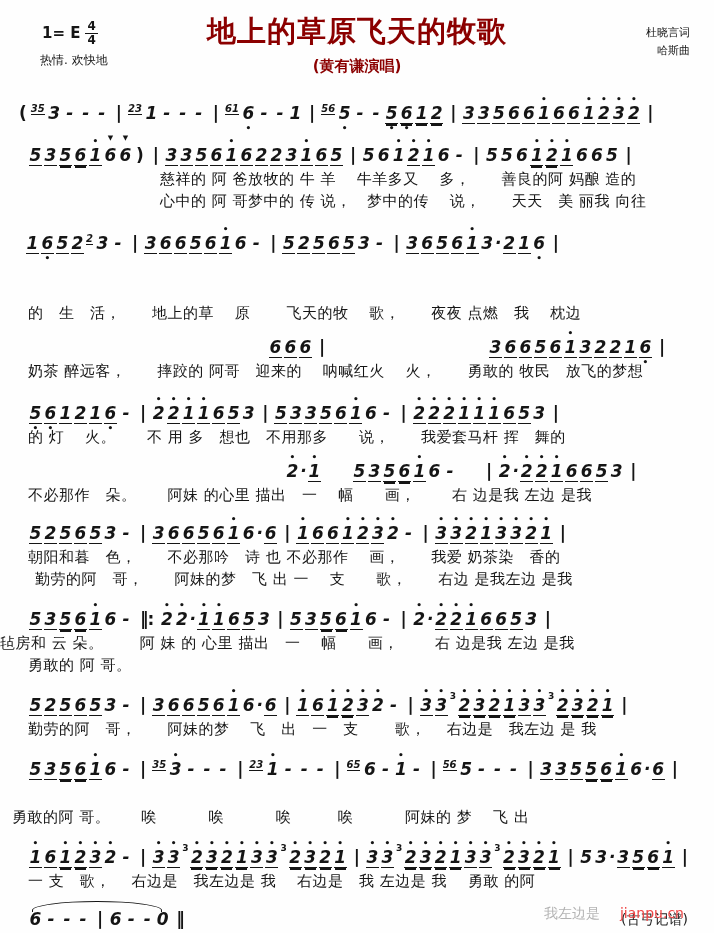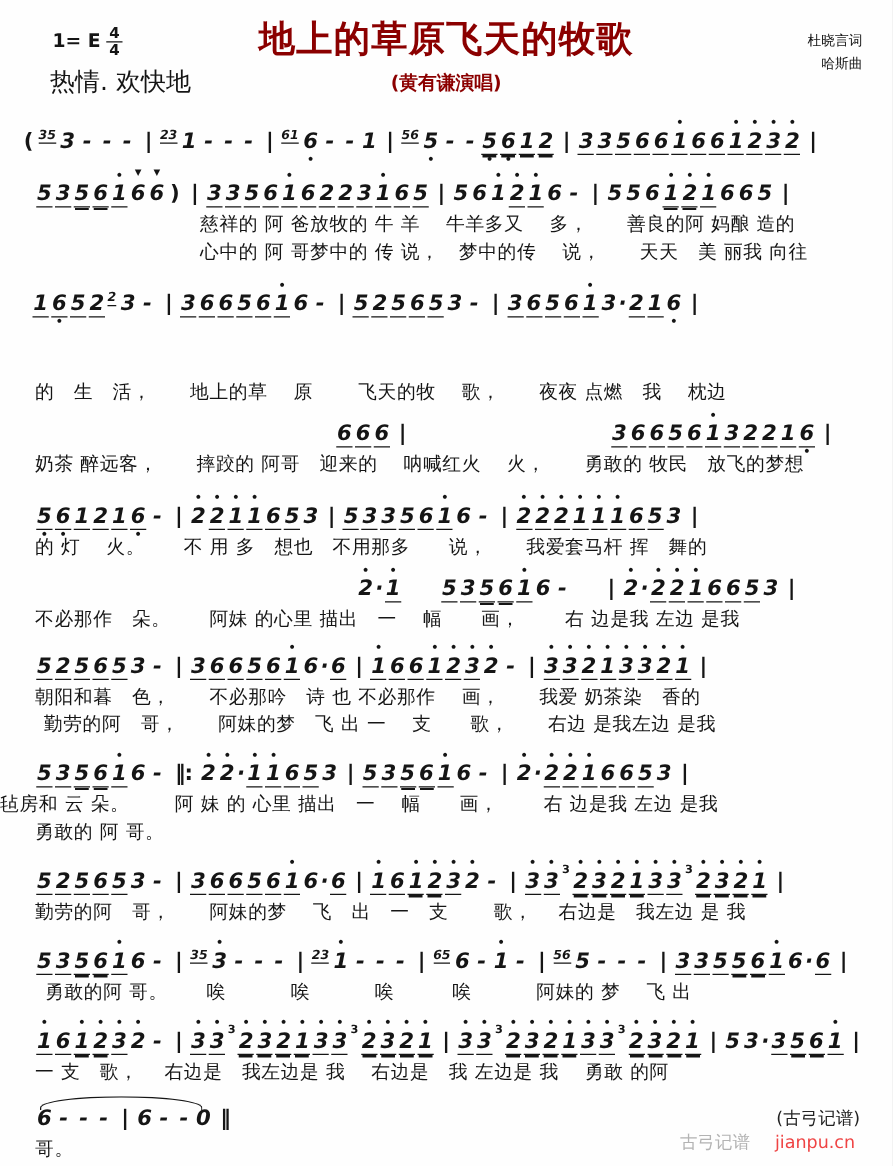--- a/index.html
+++ b/index.html
@@ -7,21 +7,21 @@
     width:714px;height:933px;position:relative;margin:0 auto;
     background:#fefefe;overflow:hidden;
     font-family:"DejaVu Sans","Liberation Sans",sans-serif;color:#151515;
   }
   
   .header{position:relative;height:92px;}
   .keyblock{position:absolute;left:42px;top:20px;font-size:15px;font-weight:bold;white-space:nowrap;}
   .frac{display:inline-flex;flex-direction:column;vertical-align:middle;margin-left:5px;line-height:1.05;text-align:center;font-size:12px;font-weight:bold;}
   .fnum{border-bottom:1.3px solid #151515;padding:0 2px;}
   .fden{padding:0 2px;}
-  .tempo{position:absolute;left:40px;top:52px;font-size:20px;font-weight:normal;white-space:nowrap;}
+  .tempo{position:absolute;left:40px;top:52px;font-size:12px;font-weight:normal;white-space:nowrap;}
   .title{position:absolute;left:0;right:0;top:12px;text-align:center;font-size:29px;font-weight:bold;letter-spacing:1px;color:#8b0000;}
   .subtitle{position:absolute;left:0;right:0;top:57px;text-align:center;font-size:15px;font-weight:bold;color:#8b0000;}
   .credits{position:absolute;right:24px;top:24px;font-size:11px;text-align:right;line-height:1.65;}
   
   .score{position:relative;padding:0;}
   .system{position:relative;}
   .note-row{
     position:relative;height:34px;box-sizing:border-box;padding-top:11px;
     white-space:nowrap;font-style:italic;font-weight:bold;font-size:17px;
     color:#151515;line-height:1.2;
@@ -110,29 +110,29 @@
         <div class="note-row" style="padding-left: 28px;"><span class="nt u1"><span class="dg">5</span></span><span class="nt u1"><span class="dg">3</span></span><span class="nt u2"><span class="dg">5</span></span><span class="nt u2"><span class="dg">6</span></span><span class="nt u1"><span class="dg">1</span><span class="ab">•</span></span><span class="nt"><span class="dg">6</span></span><span class="dash">-</span><span class="bar">‖:</span><span class="nt"><span class="dg">2</span><span class="ab">•</span></span><span class="nt"><span class="dg">2</span><span class="ab">•</span></span><span class="aug">·</span><span class="nt u1"><span class="dg">1</span><span class="ab">•</span></span><span class="nt u1"><span class="dg">1</span><span class="ab">•</span></span><span class="nt u1"><span class="dg">6</span></span><span class="nt u1"><span class="dg">5</span></span><span class="nt"><span class="dg">3</span></span><span class="bar">|</span><span class="nt u1"><span class="dg">5</span></span><span class="nt u1"><span class="dg">3</span></span><span class="nt u2"><span class="dg">5</span></span><span class="nt u2"><span class="dg">6</span></span><span class="nt u1"><span class="dg">1</span><span class="ab">•</span></span><span class="nt"><span class="dg">6</span></span><span class="dash">-</span><span class="bar">|</span><span class="nt"><span class="dg">2</span><span class="ab">•</span></span><span class="aug">·</span><span class="nt u1"><span class="dg">2</span><span class="ab">•</span></span><span class="nt u1"><span class="dg">2</span><span class="ab">•</span></span><span class="nt u1"><span class="dg">1</span><span class="ab">•</span></span><span class="nt u1"><span class="dg">6</span></span><span class="nt u1"><span class="dg">6</span></span><span class="nt u1"><span class="dg">5</span></span><span class="nt"><span class="dg">3</span></span><span class="bar">|</span></div>
         <div class="lyric-row" style="">毡房和 云 朵。　　 阿 妹 的 心里 描出　一　 幅　　画，　　 右 边是我 左边 是我</div>
         <div class="lyric-row" style="padding-left: 28px;">勇敢的 阿 哥。</div>
       </div>
       <div class="system" style="margin-bottom: 8px;">
         <div class="note-row" style="padding-left: 28px;"><span class="nt u1"><span class="dg">5</span></span><span class="nt u1"><span class="dg">2</span></span><span class="nt u1"><span class="dg">5</span></span><span class="nt u1"><span class="dg">6</span></span><span class="nt u1"><span class="dg">5</span></span><span class="nt"><span class="dg">3</span></span><span class="dash">-</span><span class="bar">|</span><span class="nt u1"><span class="dg">3</span></span><span class="nt u1"><span class="dg">6</span></span><span class="nt u1"><span class="dg">6</span></span><span class="nt u1"><span class="dg">5</span></span><span class="nt u1"><span class="dg">6</span></span><span class="nt u1"><span class="dg">1</span><span class="ab">•</span></span><span class="nt"><span class="dg">6</span></span><span class="aug">·</span><span class="nt u1"><span class="dg">6</span></span><span class="bar">|</span><span class="nt u1"><span class="dg">1</span><span class="ab">•</span></span><span class="nt u1"><span class="dg">6</span></span><span class="nt u2"><span class="dg">1</span><span class="ab">•</span></span><span class="nt u2"><span class="dg">2</span><span class="ab">•</span></span><span class="nt u1"><span class="dg">3</span><span class="ab">•</span></span><span class="nt"><span class="dg">2</span><span class="ab">•</span></span><span class="dash">-</span><span class="bar">|</span><span class="nt u1"><span class="dg">3</span><span class="ab">•</span></span><span class="nt u1"><span class="dg">3</span><span class="ab">•</span></span><span class="tuplet">3</span><span class="nt u2"><span class="dg">2</span><span class="ab">•</span></span><span class="nt u2"><span class="dg">3</span><span class="ab">•</span></span><span class="nt u2"><span class="dg">2</span><span class="ab">•</span></span><span class="nt u2"><span class="dg">1</span><span class="ab">•</span></span><span class="nt u1"><span class="dg">3</span><span class="ab">•</span></span><span class="nt u1"><span class="dg">3</span><span class="ab">•</span></span><span class="tuplet">3</span><span class="nt u2"><span class="dg">2</span><span class="ab">•</span></span><span class="nt u2"><span class="dg">3</span><span class="ab">•</span></span><span class="nt u2"><span class="dg">2</span><span class="ab">•</span></span><span class="nt u2"><span class="dg">1</span><span class="ab">•</span></span><span class="bar">|</span></div>
         <div class="lyric-row" style="padding-left: 28px;">勤劳的阿　哥，　　阿妹的梦　 飞　出　一　支　　 歌，　 右边是　我左边 是 我</div>
       </div>
       <div class="system" style="margin-bottom: 8px;">
         <div class="note-row" style="padding-left: 28px;"><span class="nt u1"><span class="dg">5</span></span><span class="nt u1"><span class="dg">3</span></span><span class="nt u2"><span class="dg">5</span></span><span class="nt u2"><span class="dg">6</span></span><span class="nt u1"><span class="dg">1</span><span class="ab">•</span></span><span class="nt"><span class="dg">6</span></span><span class="dash">-</span><span class="bar">|</span><span class="grace">35</span><span class="nt"><span class="dg">3</span><span class="ab">•</span></span><span class="dash">-</span><span class="dash">-</span><span class="dash">-</span><span class="bar">|</span><span class="grace">23</span><span class="nt"><span class="dg">1</span><span class="ab">•</span></span><span class="dash">-</span><span class="dash">-</span><span class="dash">-</span><span class="bar">|</span><span class="grace">65</span><span class="nt"><span class="dg">6</span></span><span class="dash">-</span><span class="nt"><span class="dg">1</span><span class="ab">•</span></span><span class="dash">-</span><span class="bar">|</span><span class="grace">56</span><span class="nt"><span class="dg">5</span></span><span class="dash">-</span><span class="dash">-</span><span class="dash">-</span><span class="bar">|</span><span class="nt u1"><span class="dg">3</span></span><span class="nt u1"><span class="dg">3</span></span><span class="nt u1"><span class="dg">5</span></span><span class="nt u2"><span class="dg">5</span></span><span class="nt u2"><span class="dg">6</span></span><span class="nt u1"><span class="dg">1</span><span class="ab">•</span></span><span class="nt"><span class="dg">6</span></span><span class="aug">·</span><span class="nt u1"><span class="dg">6</span></span><span class="bar">|</span></div>
-        <div class="lyric-row" style="padding-left: 36px;">勇敢的阿 哥。　　唉　　　 唉　　　 唉　　　唉　　　 阿妹的 梦　 飞 出</div>
+        <div class="lyric-row" style="padding-left: 12px; margin-top: 24px;">勇敢的阿 哥。　　唉　　　 唉　　　 唉　　　唉　　　 阿妹的 梦　 飞 出</div>
       </div>
       <div class="system" style="margin-bottom: 6px;">
         <div class="note-row" style="padding-left: 28px;"><span class="nt u1"><span class="dg">1</span><span class="ab">•</span></span><span class="nt u1"><span class="dg">6</span></span><span class="nt u2"><span class="dg">1</span><span class="ab">•</span></span><span class="nt u2"><span class="dg">2</span><span class="ab">•</span></span><span class="nt u1"><span class="dg">3</span><span class="ab">•</span></span><span class="nt"><span class="dg">2</span><span class="ab">•</span></span><span class="dash">-</span><span class="bar">|</span><span class="nt u1"><span class="dg">3</span><span class="ab">•</span></span><span class="nt u1"><span class="dg">3</span><span class="ab">•</span></span><span class="tuplet">3</span><span class="nt u2"><span class="dg">2</span><span class="ab">•</span></span><span class="nt u2"><span class="dg">3</span><span class="ab">•</span></span><span class="nt u2"><span class="dg">2</span><span class="ab">•</span></span><span class="nt u2"><span class="dg">1</span><span class="ab">•</span></span><span class="nt u1"><span class="dg">3</span><span class="ab">•</span></span><span class="nt u1"><span class="dg">3</span><span class="ab">•</span></span><span class="tuplet">3</span><span class="nt u2"><span class="dg">2</span><span class="ab">•</span></span><span class="nt u2"><span class="dg">3</span><span class="ab">•</span></span><span class="nt u2"><span class="dg">2</span><span class="ab">•</span></span><span class="nt u2"><span class="dg">1</span><span class="ab">•</span></span><span class="bar">|</span><span class="nt u1"><span class="dg">3</span><span class="ab">•</span></span><span class="nt u1"><span class="dg">3</span><span class="ab">•</span></span><span class="tuplet">3</span><span class="nt u2"><span class="dg">2</span><span class="ab">•</span></span><span class="nt u2"><span class="dg">3</span><span class="ab">•</span></span><span class="nt u2"><span class="dg">2</span><span class="ab">•</span></span><span class="nt u2"><span class="dg">1</span><span class="ab">•</span></span><span class="nt u1"><span class="dg">3</span><span class="ab">•</span></span><span class="nt u1"><span class="dg">3</span><span class="ab">•</span></span><span class="tuplet">3</span><span class="nt u2"><span class="dg">2</span><span class="ab">•</span></span><span class="nt u2"><span class="dg">3</span><span class="ab">•</span></span><span class="nt u2"><span class="dg">2</span><span class="ab">•</span></span><span class="nt u2"><span class="dg">1</span><span class="ab">•</span></span><span class="bar">|</span><span class="nt"><span class="dg">5</span></span><span class="nt"><span class="dg">3</span></span><span class="aug">·</span><span class="nt u1"><span class="dg">3</span></span><span class="nt u2"><span class="dg">5</span></span><span class="nt u2"><span class="dg">6</span></span><span class="nt u1"><span class="dg">1</span><span class="ab">•</span></span><span class="bar">|</span></div>
         <div class="lyric-row" style="padding-left: 28px;">一 支　歌，　 右边是　我左边是 我　 右边是　我 左边是 我　 勇敢 的阿</div>
       </div>
       <div class="system" style="margin-bottom: 0px;">
         <div class="note-row" style="padding-left: 28px;"><span class="nt"><span class="dg">6</span></span><span class="dash">-</span><span class="dash">-</span><span class="dash">-</span><span class="bar">|</span><span class="nt"><span class="dg">6</span></span><span class="dash">-</span><span class="dash">-</span><span class="nt"><span class="dg">0</span></span><span class="bar final">‖</span><span class="tie" style="left: 32px; width: 128px;"></span><span class="side-note">(古弓记谱)</span></div>
         <div class="lyric-row" style="padding-left: 28px;">哥。</div>
       </div>
     </div>
 
   <div class="watermark">
-    <span class="wm-site">古弓记谱</span><span class="wm-url">jianpu.cn</span>
+    <span class="wm-site">我左边是</span><span class="wm-url">jianpu.cn</span>
   </div>
 
 </div>
 
 </body></html>

